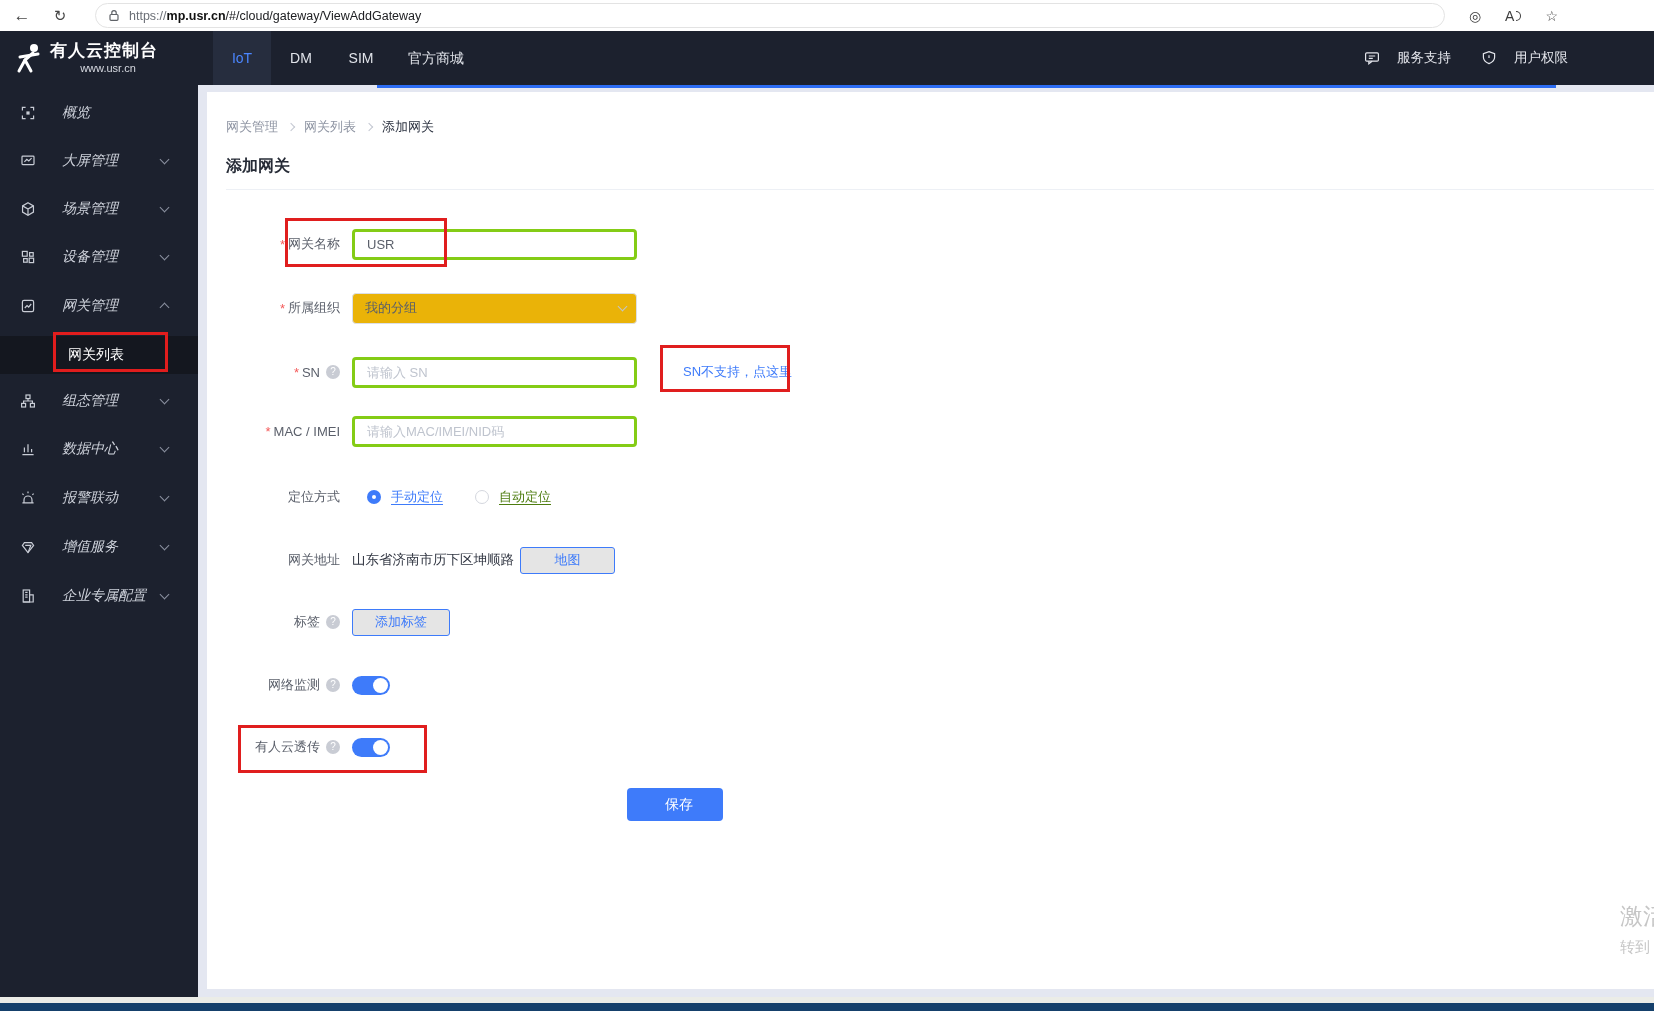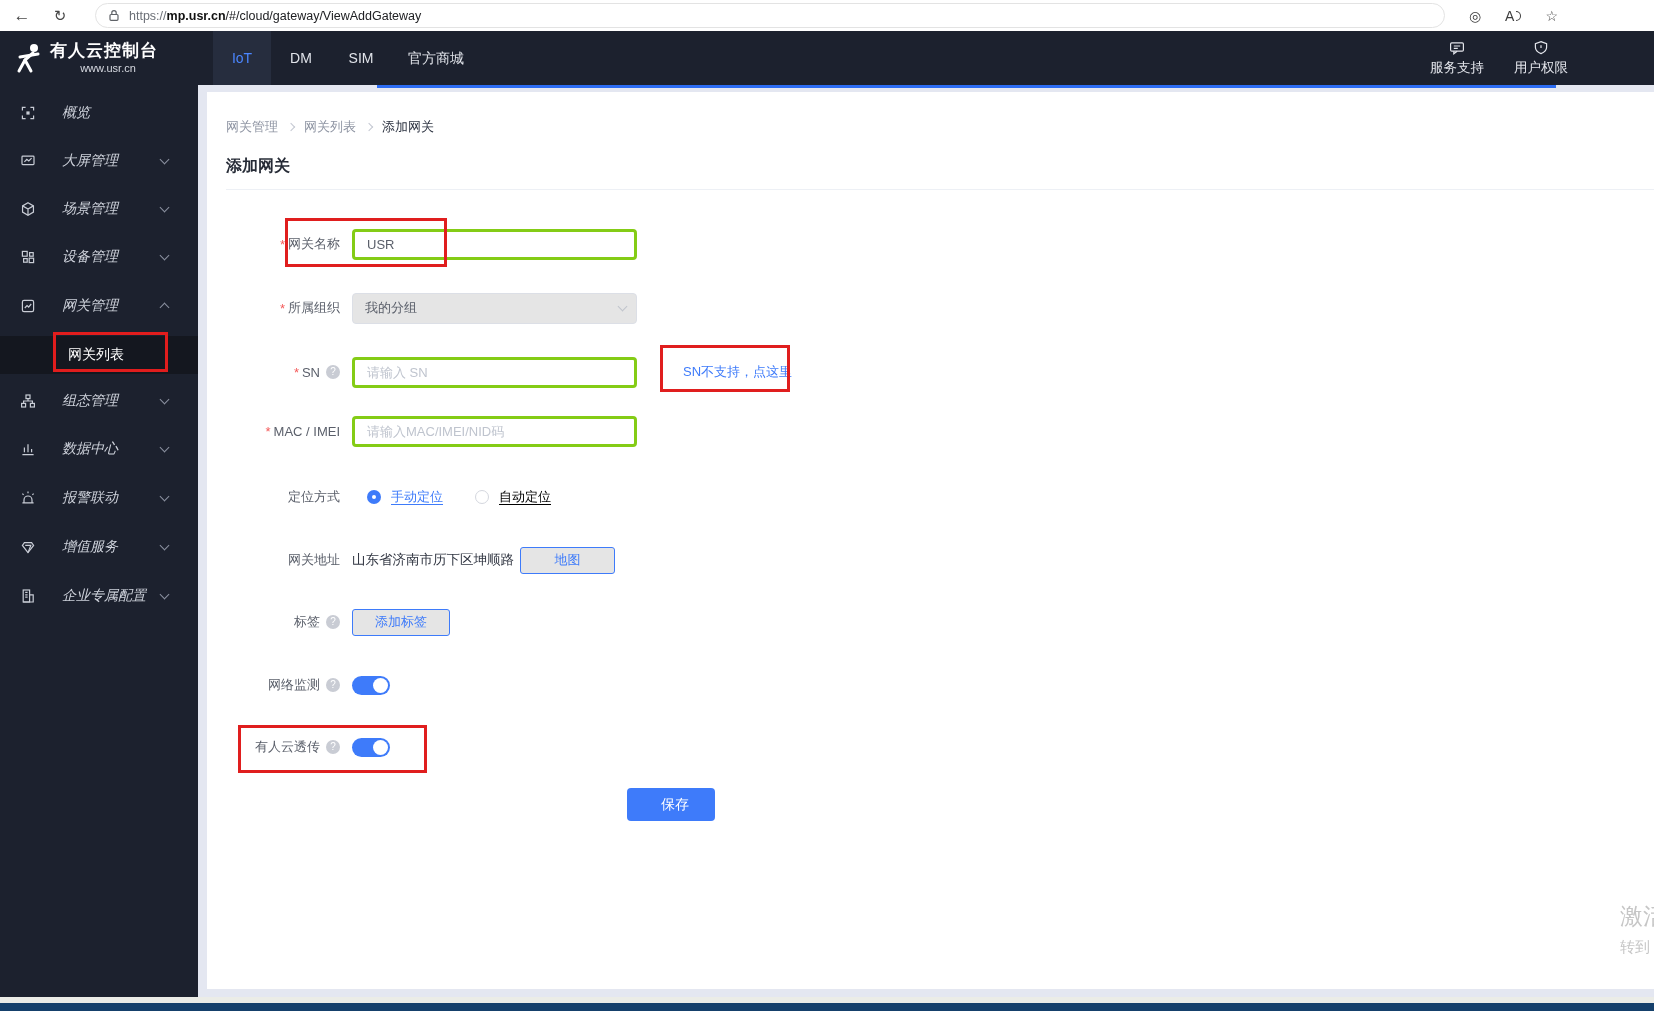--- a/index.html
+++ b/index.html
@@ -25,21 +25,21 @@
 
   
   .appbar { position:absolute; left:0; top:31px; width:1654px; height:54px; background:#1c212e; }
   .logo { position:absolute; left:12px; top:10px; width:34px; height:34px; }
   .logo-title { position:absolute; left:50px; top:8px; font-size:17px; font-weight:bold; color:#fff; letter-spacing:1px; }
   .logo-sub { position:absolute; left:52px; top:31px; width:112px; text-align:center; font-size:11px; color:#d7dae1; }
   .tabs { position:absolute; left:185px; top:0; height:54px; display:flex;margin-left:28px; }
   .tab { height:54px; line-height:54px; text-align:center; font-size:14px; color:#e0e3e9; cursor:pointer; }
   .tab.active { background:#262d3e; color:#4b86ff; }
   .topbar-right { position:absolute; right:86px; top:0; height:54px; display:flex; gap:30px; align-items:center; }
-  .top-link { display:flex; align-items:center; gap:3px; color:#e3e5eb; font-size:13.5px; cursor:pointer;flex-direction:column; }
+  .top-link { display:flex; align-items:center; gap:17px; color:#e3e5eb; font-size:13.5px; cursor:pointer; }
 
   
   .blue-line { position:absolute; left:377px; top:85px; width:1179px; height:3px; background:#2c6cf3; z-index:4; }
 
   
   .sidebar { position:absolute; left:0; top:85px; width:198px; height:912px; background:#1c212e; z-index:2; }
   .side-item { position:absolute; left:0; width:198px; height:44px; display:flex; align-items:center;
     padding-left:20px; color:#ced2db; font-size:14px; cursor:pointer;font-style:italic; }
   .side-item .sicon { width:16px; height:16px; margin-right:26px; flex:none; }
   .chev { width:7px; height:7px; border-right:1.6px solid #8b91a0; border-bottom:1.6px solid #8b91a0;
@@ -67,40 +67,40 @@
   .frow { position:absolute; left:0; height:34px; display:flex; align-items:center; }
   .flabel { width:145px; display:flex; justify-content:flex-end; align-items:center; padding-right:12px;
     font-size:13px; color:#5a5f6a; flex:none; }
   .req { color:#f45a5a; margin-right:3px; }
   .help { width:14px; height:14px; border-radius:50%; background:#c9ccd4; color:#fff; font-size:10px;
     line-height:14px; text-align:center; margin-left:6px; flex:none; cursor:pointer; }
   .tinput { width:285px; height:31px; border:3px solid #84cc16; border-radius:4px; padding:0 12px;
     font-size:13px; color:#5a5f6a; outline:none; }
   .tinput::placeholder { color:#bfc4ce; }
   .tselect { width:285px; height:31px; border:1px solid #dcdfe6; border-radius:4px; padding:0 10px 0 12px;
-    font-size:13px; color:#5a5f6a; display:flex; align-items:center; justify-content:space-between; cursor:pointer; background:#e5e5e5; }
+    font-size:13px; color:#5a5f6a; display:flex; align-items:center; justify-content:space-between; cursor:pointer; background:#eab308; }
   .sel-chev { width:7px; height:7px; border-right:1.5px solid #c0c4cc; border-bottom:1.5px solid #c0c4cc;
     transform:rotate(45deg); margin-top:-3px; }
   .sn-link { margin-left:46px; font-size:13px; color:#3e7bfa; cursor:pointer; }
   .radio { width:14px; height:14px; border-radius:50%; flex:none; position:relative; cursor:pointer; }
   .radio.on { background:#3e7bfa; }
   .radio.on::after { content:""; position:absolute; left:5px; top:5px; width:4px; height:4px;
     border-radius:50%; background:#fff; }
   .radio.off { background:#fff; border:1px solid #d4d7de; }
   .radio-label { font-size:13px; margin-left:10px; text-decoration:underline; text-underline-offset:3px; cursor:pointer; }
   .rl-manual { color:#3e7bfa; }
-  .rl-auto { color:#000000; }
+  .rl-auto { color:#4d7c0f; }
   .addr-val { font-size:13.5px; color:#2f3440; }
   .blue-btn { border:1px solid #3e7bfa; border-radius:3px; color:#3e7bfa; background:#e5e5e5; font-size:13px;
     display:flex; align-items:center; justify-content:center; cursor:pointer; }
   .map-btn { width:95px; height:27px; margin-left:6px; }
   .tag-btn { width:98px; height:27px; }
   .toggle { width:38px; height:19px; border-radius:10px; background:#3e7bfa; position:relative; cursor:pointer; flex:none; }
   .toggle .knob { position:absolute; right:2px; top:2px; width:15px; height:15px; border-radius:50%; background:#fff; }
-  .save-btn { position:absolute; left:420px; top:696px; width:88px; height:33px; background:#3e7bfa;
+  .save-btn { position:absolute; left:420px; top:696px; width:96px; height:33px; background:#3e7bfa;
     color:#fff; border:none; border-radius:4px; font-size:14px; cursor:pointer;padding-left:8px; }
 
   .hl { position:absolute; border:3px solid #e01e1e; z-index:9; pointer-events:none; }
   .hl-name { left:78px; top:126px; width:162px; height:49px; }
   .hl-sn { left:453px; top:253px; width:130px; height:47px; }
   .hl-pass { left:31px; top:633px; width:189px; height:48px; }
 
   
   .watermark { position:absolute; left:1620px; top:901px; color:#c6c6c6; z-index:8; white-space:nowrap; }
   .watermark .w1 { font-size:23px; }

